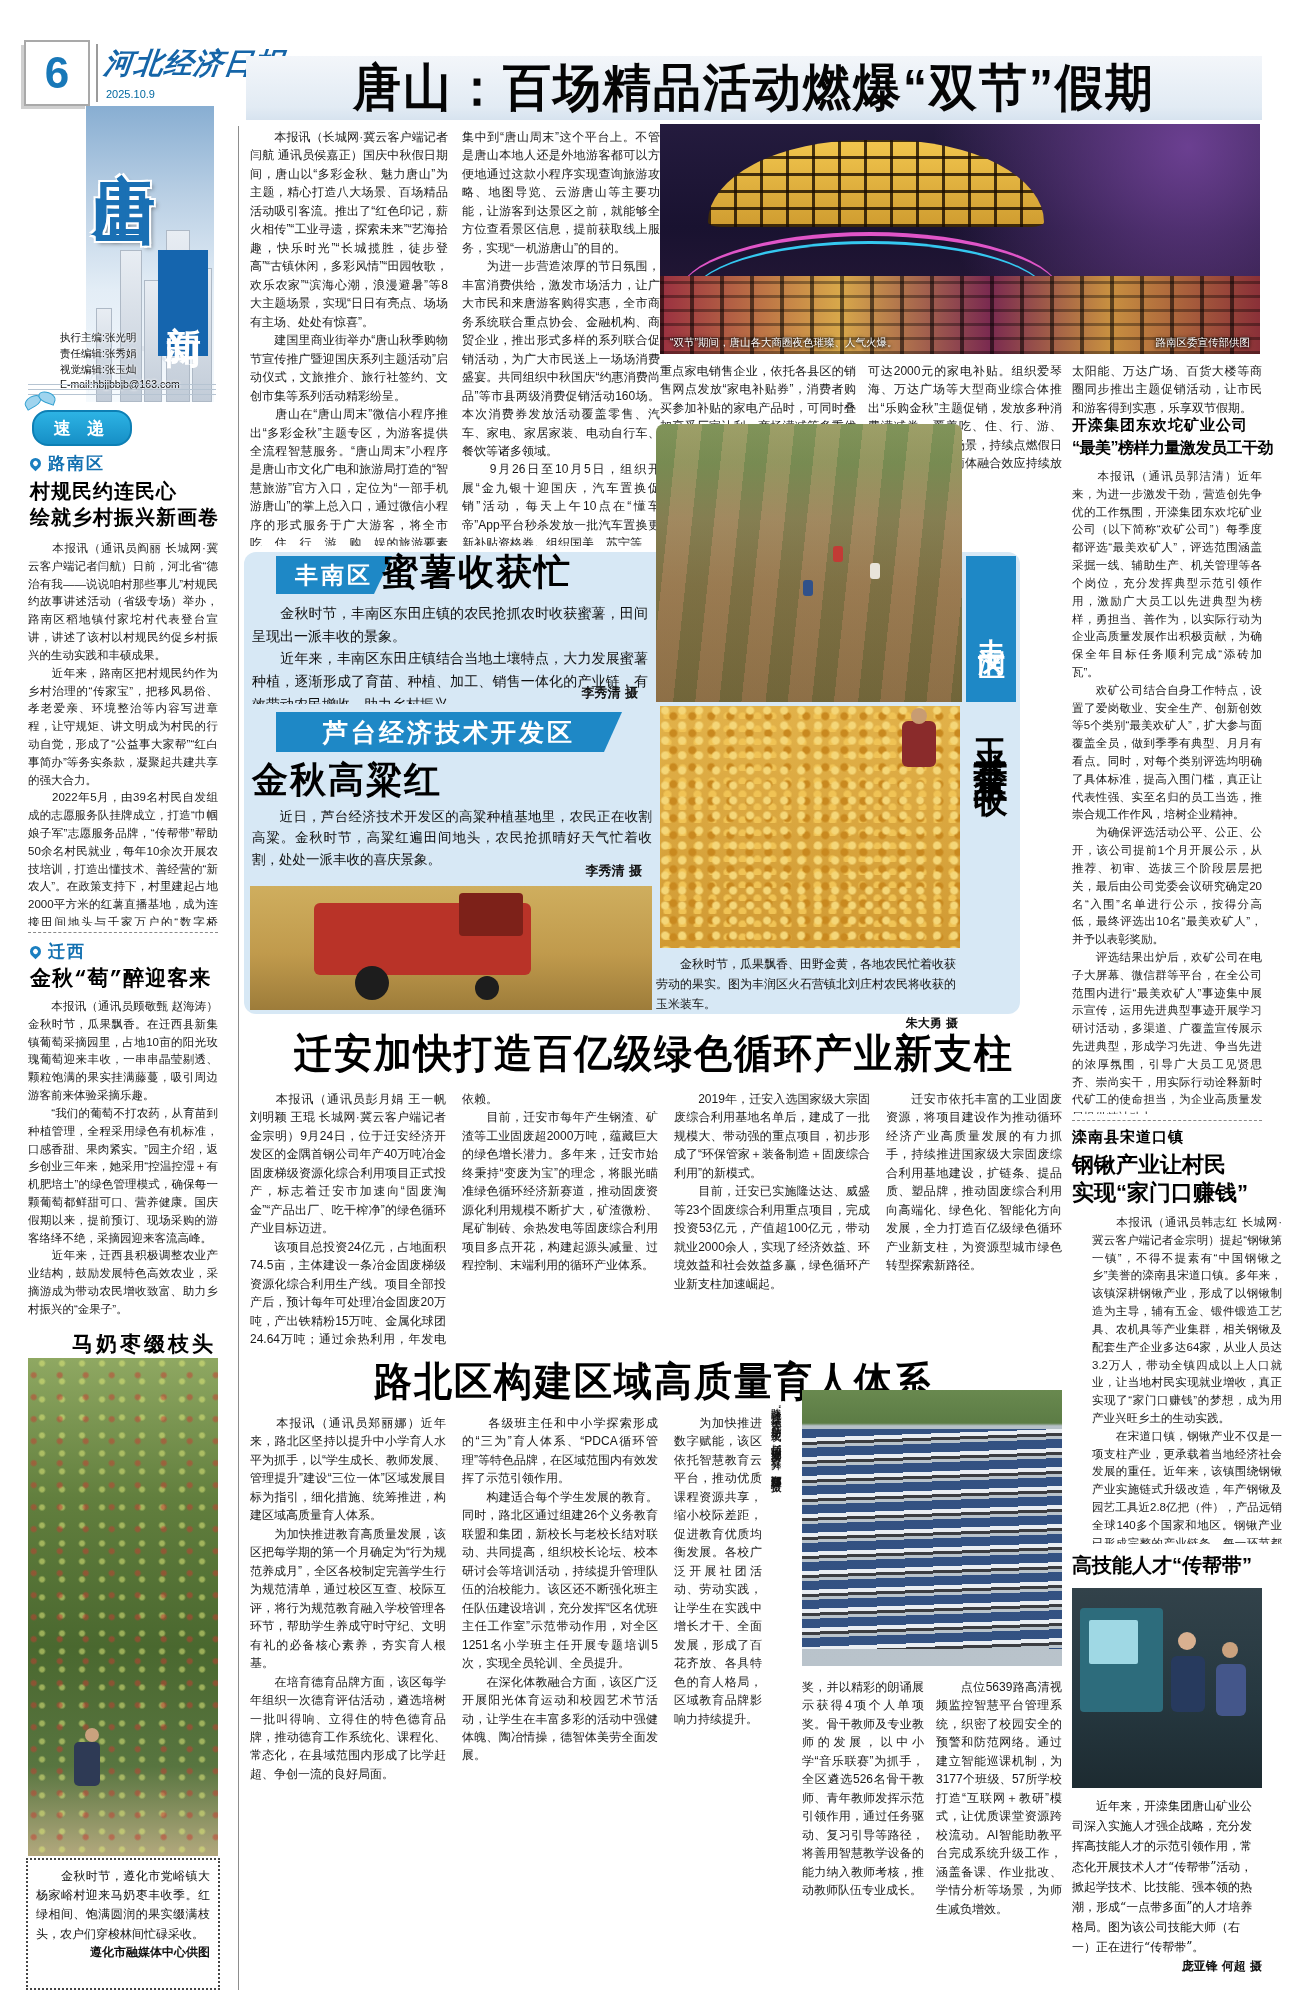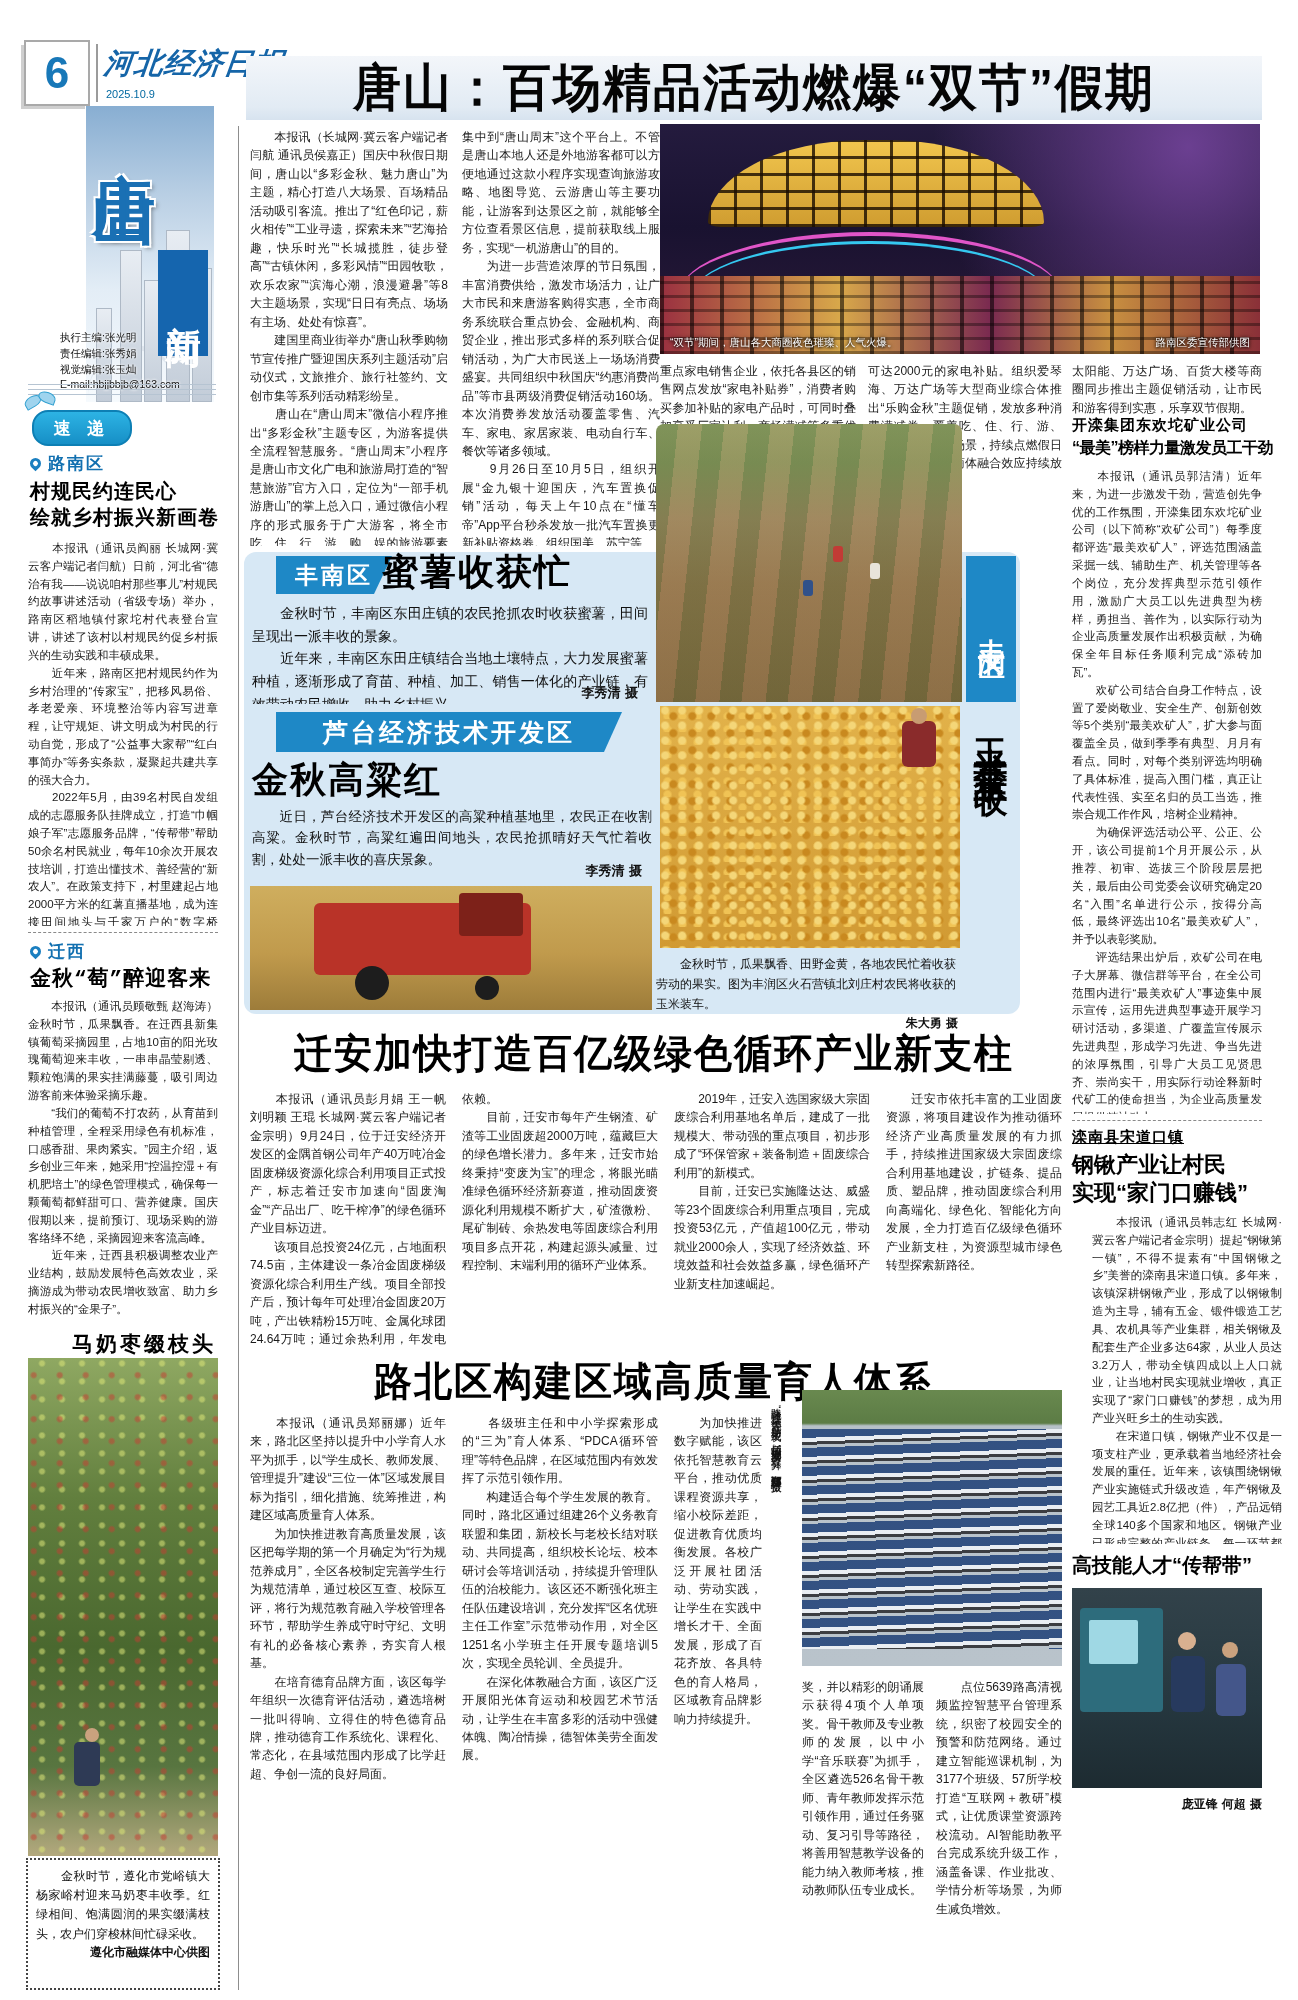--- a/index.html
+++ b/index.html
@@ -306,32 +306,33 @@
   <div class="abs body12" style="left:936px;top:1678px;width:126px;height:314px;">　　点位5639路高清视频监控智慧平台管理系统，织密了校园安全的预警和防范网络。通过建立智能巡课机制，为3177个班级、57所学校打造“互联网＋教研”模式，让优质课堂资源跨校流动。AI智能助教平台完成系统升级工作，涵盖备课、作业批改、学情分析等场景，为师生减负增效。</div>
 
   <div class="abs kicker" style="left:1072px;top:416px;">开滦集团东欢坨矿业公司</div>
   <div class="abs r-hl" style="left:1072px;top:438px;width:190px;font-size:16px;white-space:nowrap;letter-spacing:-0.5px;">“最美”榜样力量激发员工干劲</div>
   <div class="abs body" style="left:1072px;top:468px;width:190px;height:646px;">　　本报讯（通讯员郭洁清）近年来，为进一步激发干劲，营造创先争优的工作氛围，开滦集团东欢坨矿业公司（以下简称“欢矿公司”）每季度都评选“最美欢矿人”，评选范围涵盖采掘一线、辅助生产、机关管理等各个岗位，充分发挥典型示范引领作用，激励广大员工以先进典型为榜样，勇担当、善作为，以实际行动为企业高质量发展作出积极贡献，为确保全年目标任务顺利完成“添砖加瓦”。
 　　欢矿公司结合自身工作特点，设置了爱岗敬业、安全生产、创新创效等5个类别“最美欢矿人”，扩大参与面覆盖全员，做到季季有典型、月月有看点。同时，对每个类别评选均明确了具体标准，提高入围门槛，真正让代表性强、实至名归的员工当选，推崇合规工作作风，培树企业精神。
 　　为确保评选活动公平、公正、公开，该公司提前1个月开展公示，从推荐、初审、选拔三个阶段层层把关，最后由公司党委会议研究确定20名“入围”名单进行公示，按得分高低，最终评选出10名“最美欢矿人”，并予以表彰奖励。
 　　评选结果出炉后，欢矿公司在电子大屏幕、微信群等平台，在全公司范围内进行“最美欢矿人”事迹集中展示宣传，运用先进典型事迹开展学习研讨活动，多渠道、广覆盖宣传展示先进典型，形成学习先进、争当先进的浓厚氛围，引导广大员工见贤思齐、崇尚实干，用实际行动诠释新时代矿工的使命担当，为企业高质量发展提供精神动力。</div>
 
   <div class="abs dashed" style="left:1072px;top:1120px;width:190px;"></div>
-  <div class="abs kicker" style="left:1072px;top:1128px;text-decoration:underline;">滦南县宋道口镇</div>
+  <div class="abs kicker" style="left:1072px;top:1128px;">滦南县宋道口镇</div>
   <div class="abs r-hl" style="left:1072px;top:1150px;font-size:22px;">钢锹产业让村民</div>
   <div class="abs r-hl" style="left:1072px;top:1178px;font-size:22px;">实现“家门口赚钱”</div>
   <div class="abs body" style="left:1072px;top:1214px;width:190px;height:330px;margin-left:20px;">　　本报讯（通讯员韩志红 长城网·冀云客户端记者金宗明）提起“钢锹第一镇”，不得不提素有“中国钢锹之乡”美誉的滦南县宋道口镇。多年来，该镇深耕钢锹产业，形成了以钢锹制造为主导，辅有五金、锻件锻造工艺具、农机具等产业集群，相关钢锹及配套生产企业多达64家，从业人员达3.2万人，带动全镇四成以上人口就业，让当地村民实现就业增收，真正实现了“家门口赚钱”的梦想，成为用产业兴旺乡土的生动实践。
 　　在宋道口镇，钢锹产业不仅是一项支柱产业，更承载着当地经济社会发展的重任。近年来，该镇围绕钢锹产业实施链式升级改造，年产钢锹及园艺工具近2.8亿把（件），产品远销全球140多个国家和地区。钢锹产业已形成完整的产业链条，每一环节都蕴藏着致富门路，越来越多的村民依靠这条产业链过上了好日子。</div>
 
   <div class="abs r-hl" style="left:1072px;top:1552px;font-size:20px;">高技能人才“传帮带”</div>
   <div class="abs workshop-photo">
     <div class="ws-machine"></div>
     <div class="ws-screen"></div>
     <div class="ws-p1"></div>
     <div class="ws-h1"></div>
     <div class="ws-p2"></div>
     <div class="ws-h2"></div>
   </div>
   <div class="abs" style="left:1072px;top:1796px;width:190px;height:196px;">
+    <span class="cap" style="font-size:12px;">　　近年来，开滦集团唐山矿业公司深入实施人才强企战略，充分发挥高技能人才的示范引领作用，常态化开展技术人才“传帮带”活动，掀起学技术、比技能、强本领的热潮，形成“一点带多面”的人才培养格局。图为该公司技能大师（右一）正在进行“传帮带”。</span>
     <span class="credit" style="display:block;">庞亚锋 何超 摄</span>
   </div>
 
 </div>
 
 </body></html>

